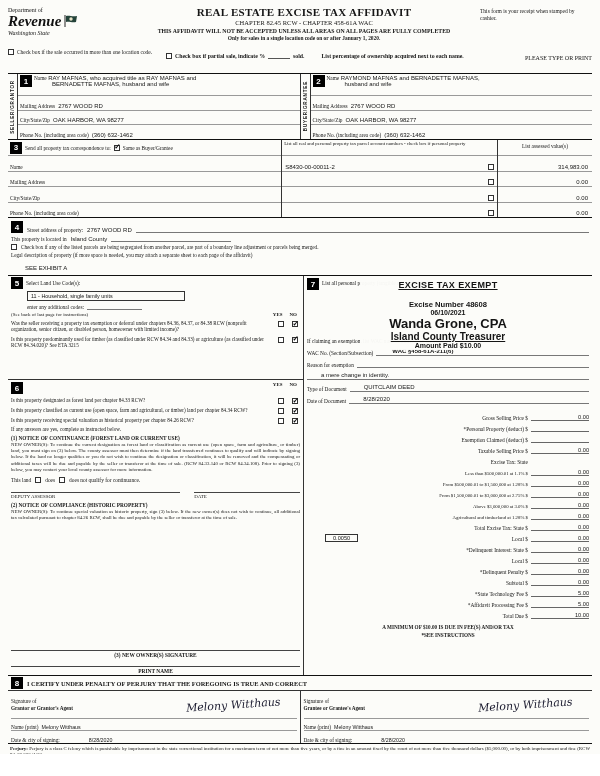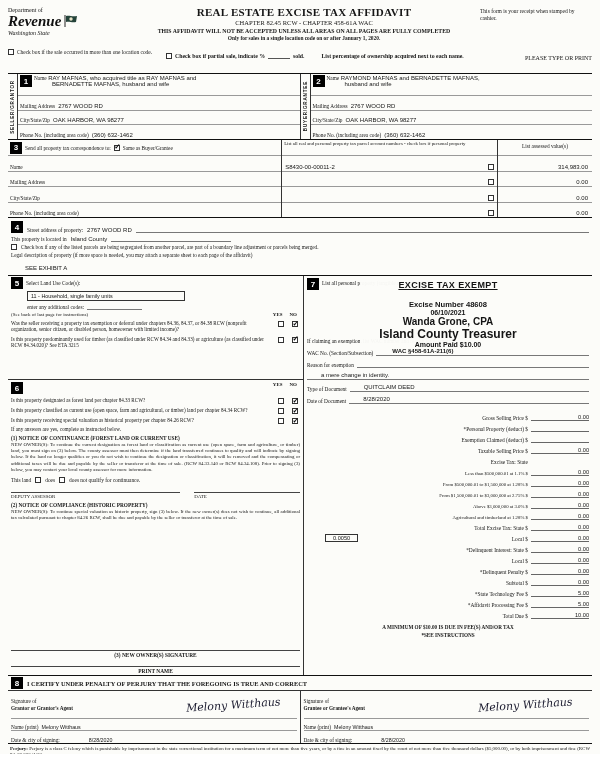--- a/index.html
+++ b/index.html
@@ -94,22 +94,22 @@
 .blk3 .t{font-weight:bold;font-size:5.4px;padding:1px 0 8px;}
 .blk3 .t2{font-weight:bold;font-size:5.4px;padding-top:1px;}
 
 .s7top{display:flex;gap:3px;align-items:flex-start;}
 .s7lbl{font-size:5.3px;flex:1;padding-top:2px;}
 .stamp{position:absolute;top:3px;left:50%;transform:translateX(-50%);width:176px;text-align:center;
   background:rgba(252,252,249,.97);font-family:"Liberation Sans",sans-serif;font-weight:bold;color:#141414;padding:1px 0;}
 .st1{font-size:9px;letter-spacing:.4px;text-decoration:underline;}
 .st2{font-size:7.6px;margin-top:10px;}
 .st3{font-size:7px;}
-.st4{font-size:10px;}
-.st5{font-size:12px;}
+.st4{font-size:13px;}
+.st5{font-size:10px;text-decoration:underline;}
 .st6{font-size:7px;}
 .spacer7{height:46px;}
 .claim{font-size:5.3px;margin-top:2px;}
 .wrow{display:flex;align-items:flex-end;gap:3px;margin-top:4px;font-size:5.3px;}
 .wrow .ul{flex:1;height:8px;}
 .wacv{font-weight:bold;font-size:6px;padding-left:16px;}
 .inval{font-size:6px;padding-left:14px;}
 .money{margin-top:6px;}
 .mrow{display:flex;align-items:flex-end;height:11px;}
 .ml{flex:1;text-align:right;font-size:5.4px;padding-right:3px;}

